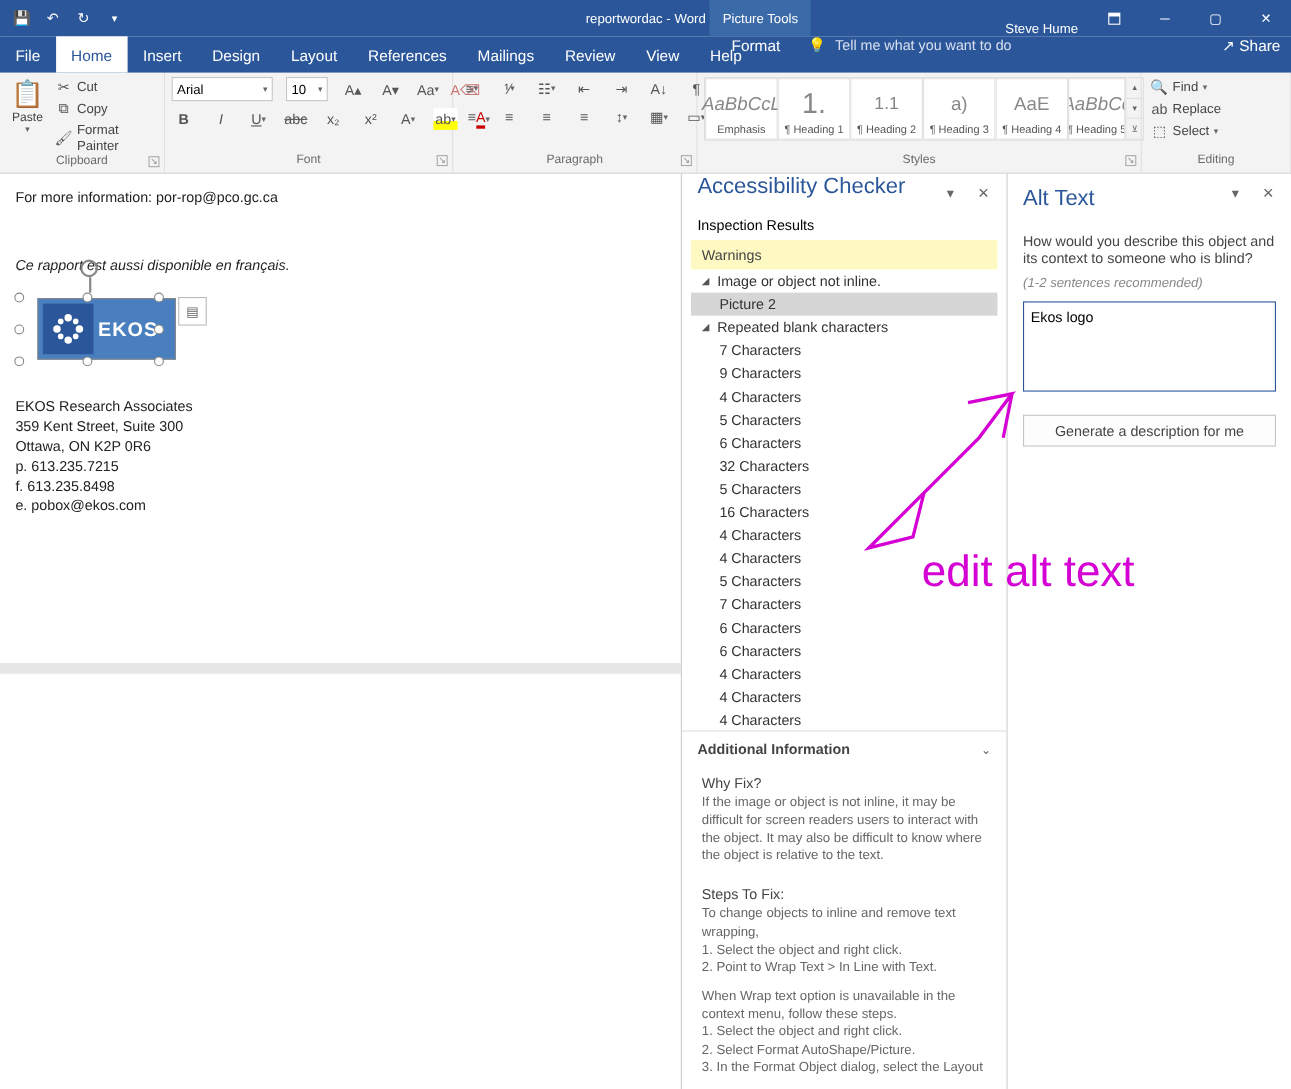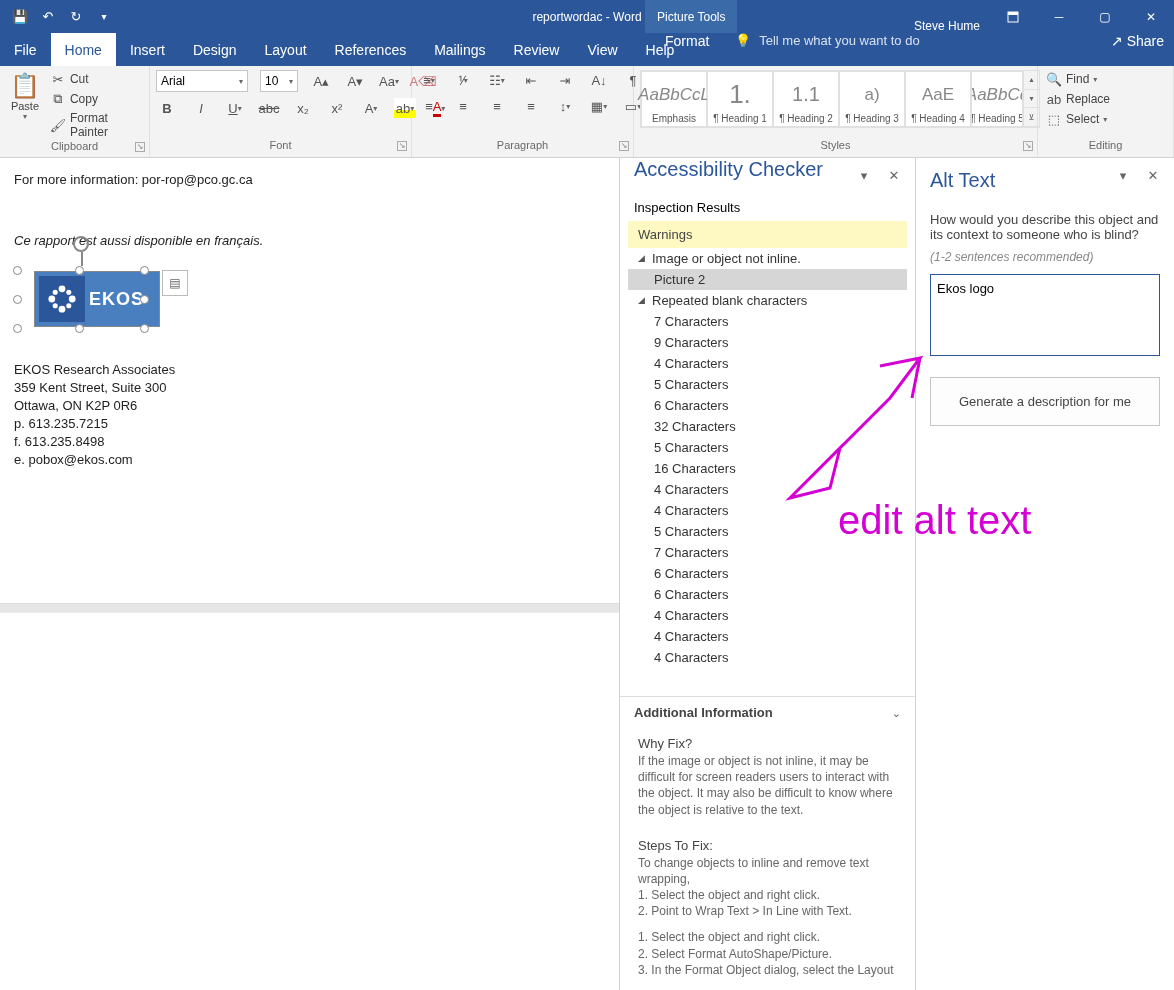--- a/index.html
+++ b/index.html
@@ -67,21 +67,21 @@
   .add-info .chev { position:absolute; right:14px; top:10px; font-size:11px; color:#666;}
   .why-body { padding: 0 18px 12px 18px; font-size: 12px; color: #666; line-height: 1.35;}
   .why-title { padding: 8px 18px 2px 18px; font-size: 13px; color: #444;}
 
   
   .alt-panel { width: 259px; border-left: 1px solid #d0d0d0; background: #fff; padding: 0; }
   .alt-head { height: 44px; display: flex; align-items: center; padding: 0 14px; color: #2b579a; font-size: 20px; position: relative;}
   .alt-head .pbtn { position: absolute; top: 6px; width: 22px; height: 22px; display:flex; align-items:center; justify-content:center; color:#666; font-size:13px;}
   .alt-body { padding: 0 14px; font-size: 13px; color: #444; }
   .alt-textarea { width: 100%; height: 82px; border: 1px solid #2b579a; margin-top: 10px; padding: 6px; font-size: 13px; resize: none; font-family: inherit;}
-  .gen-btn { width: 100%; margin-top: 18px; padding: 16px; background: #fdfdfd; border: 1px solid #c5c5c5; font-size: 13px; color: #444;}
+  .gen-btn { width: 100%; margin-top: 18px; padding: 6px; background: #fdfdfd; border: 1px solid #c5c5c5; font-size: 13px; color: #444;}
 
   
   .sel-img-wrap { position: relative; width: 134px; height: 66px; margin-top: 18px; margin-bottom: 30px; }
   .sel-img { width: 126px; height: 56px; background: #4a7fbf; border: 1px solid #888; position: absolute; left: 20px; top: 5px; display:flex; align-items:center;}
   .sel-img .sq { width: 46px; height: 46px; background: #2b579a; margin: 4px; display:flex; align-items:center; justify-content:center;}
   .sel-img .sq svg { width: 34px; height:34px; }
   .sel-img .txt { color:#fff; font-weight:bold; font-size:18px; letter-spacing:1px;}
   .handle { position:absolute; width:9px; height:9px; background:#fff; border:1px solid #888; border-radius:50%;}
   .rot { position:absolute; left:50%; top:-30px; transform:translateX(-50%); width:16px; height:16px; border:2px solid #888; border-radius:50%; }
   .rot::after{content:""; position:absolute; left:6px; top:14px; width:2px; height:14px; background:#888;}
@@ -242,21 +242,21 @@
       <div class="stylebank">
         <div class="stylecard">
             <div class="prev" style="font-style:italic;">AaBbCcL</div>
             <div class="lbl">Emphasis</div>
           </div>
         <div class="stylecard">
             <div class="prev" style="font-size:26px;">1.</div>
             <div class="lbl">¶ Heading 1</div>
           </div>
         <div class="stylecard">
-            <div class="prev" style="font-size:20px;">1.1</div>
+            <div class="prev" style="font-size:16px;">1.1</div>
             <div class="lbl">¶ Heading 2</div>
           </div>
         <div class="stylecard">
             <div class="prev">a)</div>
             <div class="lbl">¶ Heading 3</div>
           </div>
         <div class="stylecard">
             <div class="prev">AaE</div>
             <div class="lbl">¶ Heading 4</div>
           </div>
@@ -380,20 +380,21 @@
       <span class="chev">⌄</span>
     </div>
     <div class="why-title">Why Fix?</div>
     <div class="why-body">If the image or object is not inline, it may be difficult for screen readers users to interact with the object. It may also be difficult to know where the object is relative to the text.</div>
     <div class="why-title">Steps To Fix:</div>
     <div class="why-body">
       <div>To change objects to inline and remove text wrapping,</div>
       <div>1. Select the object and right click.</div>
       <div>2. Point to Wrap Text &gt; In Line with Text.</div>
       <div style="height:10px;"></div>
+      <div>When Wrap text option is unavailable in the context menu, follow these steps.</div>
       <div>1. Select the object and right click.</div>
       <div>2. Select Format AutoShape/Picture.</div>
       <div>3. In the Format Object dialog, select the Layout</div>
     </div>
   </div>
 
   <div class="alt-panel">
     <div class="alt-head">
       <span>Alt Text</span>
       <span class="pbtn" style="right:40px;">▾</span>

